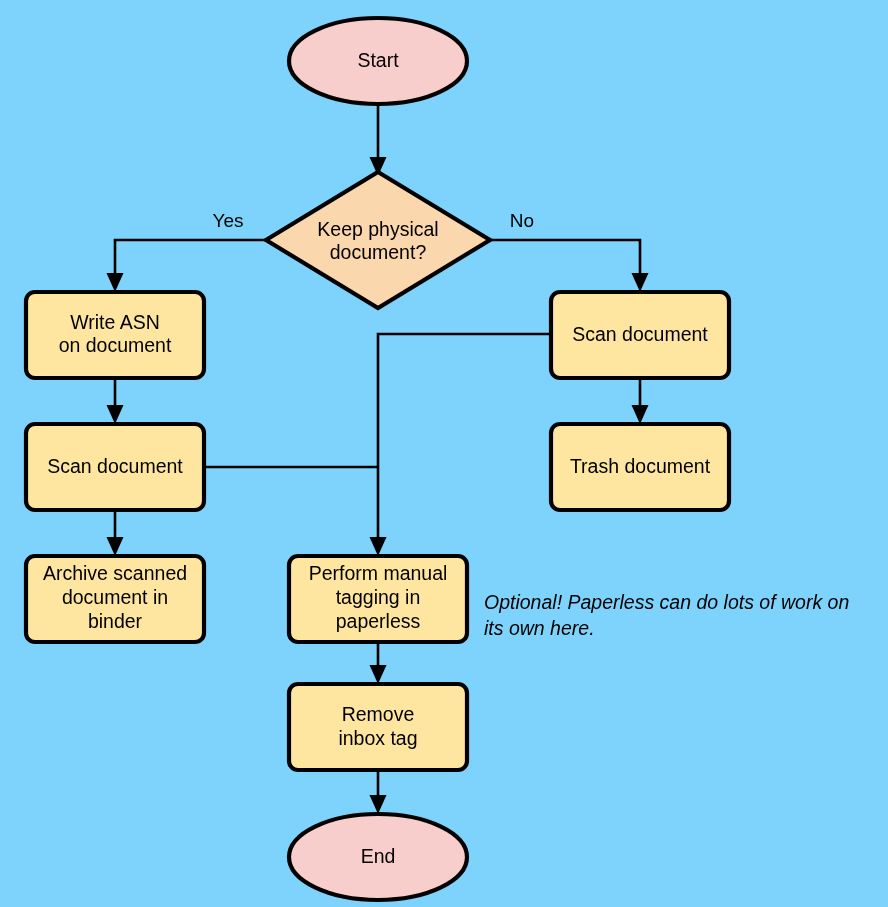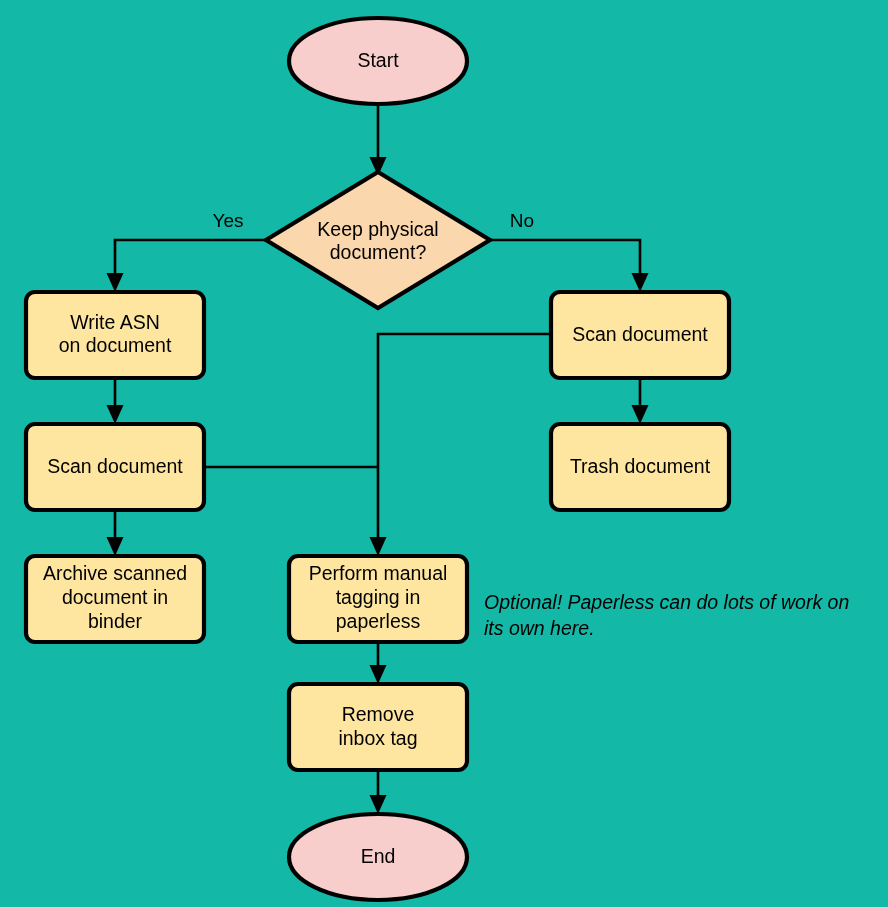--- a/index.html
+++ b/index.html
@@ -11,21 +11,21 @@
   body {
     font-family: "Liberation Sans", sans-serif;
     width: 888px;
     height: 907px;
     overflow: hidden;
   }
   #flow-root {
     position: relative;
     width: 888px;
     height: 907px;
-    background: #14b8a6;
+    background: #7dd3fc;
   }
   #flow-svg {
     position: absolute;
     left: 0;
     top: 0;
     width: 888px;
     height: 907px;
     display: block;
   }
   .node-text {

